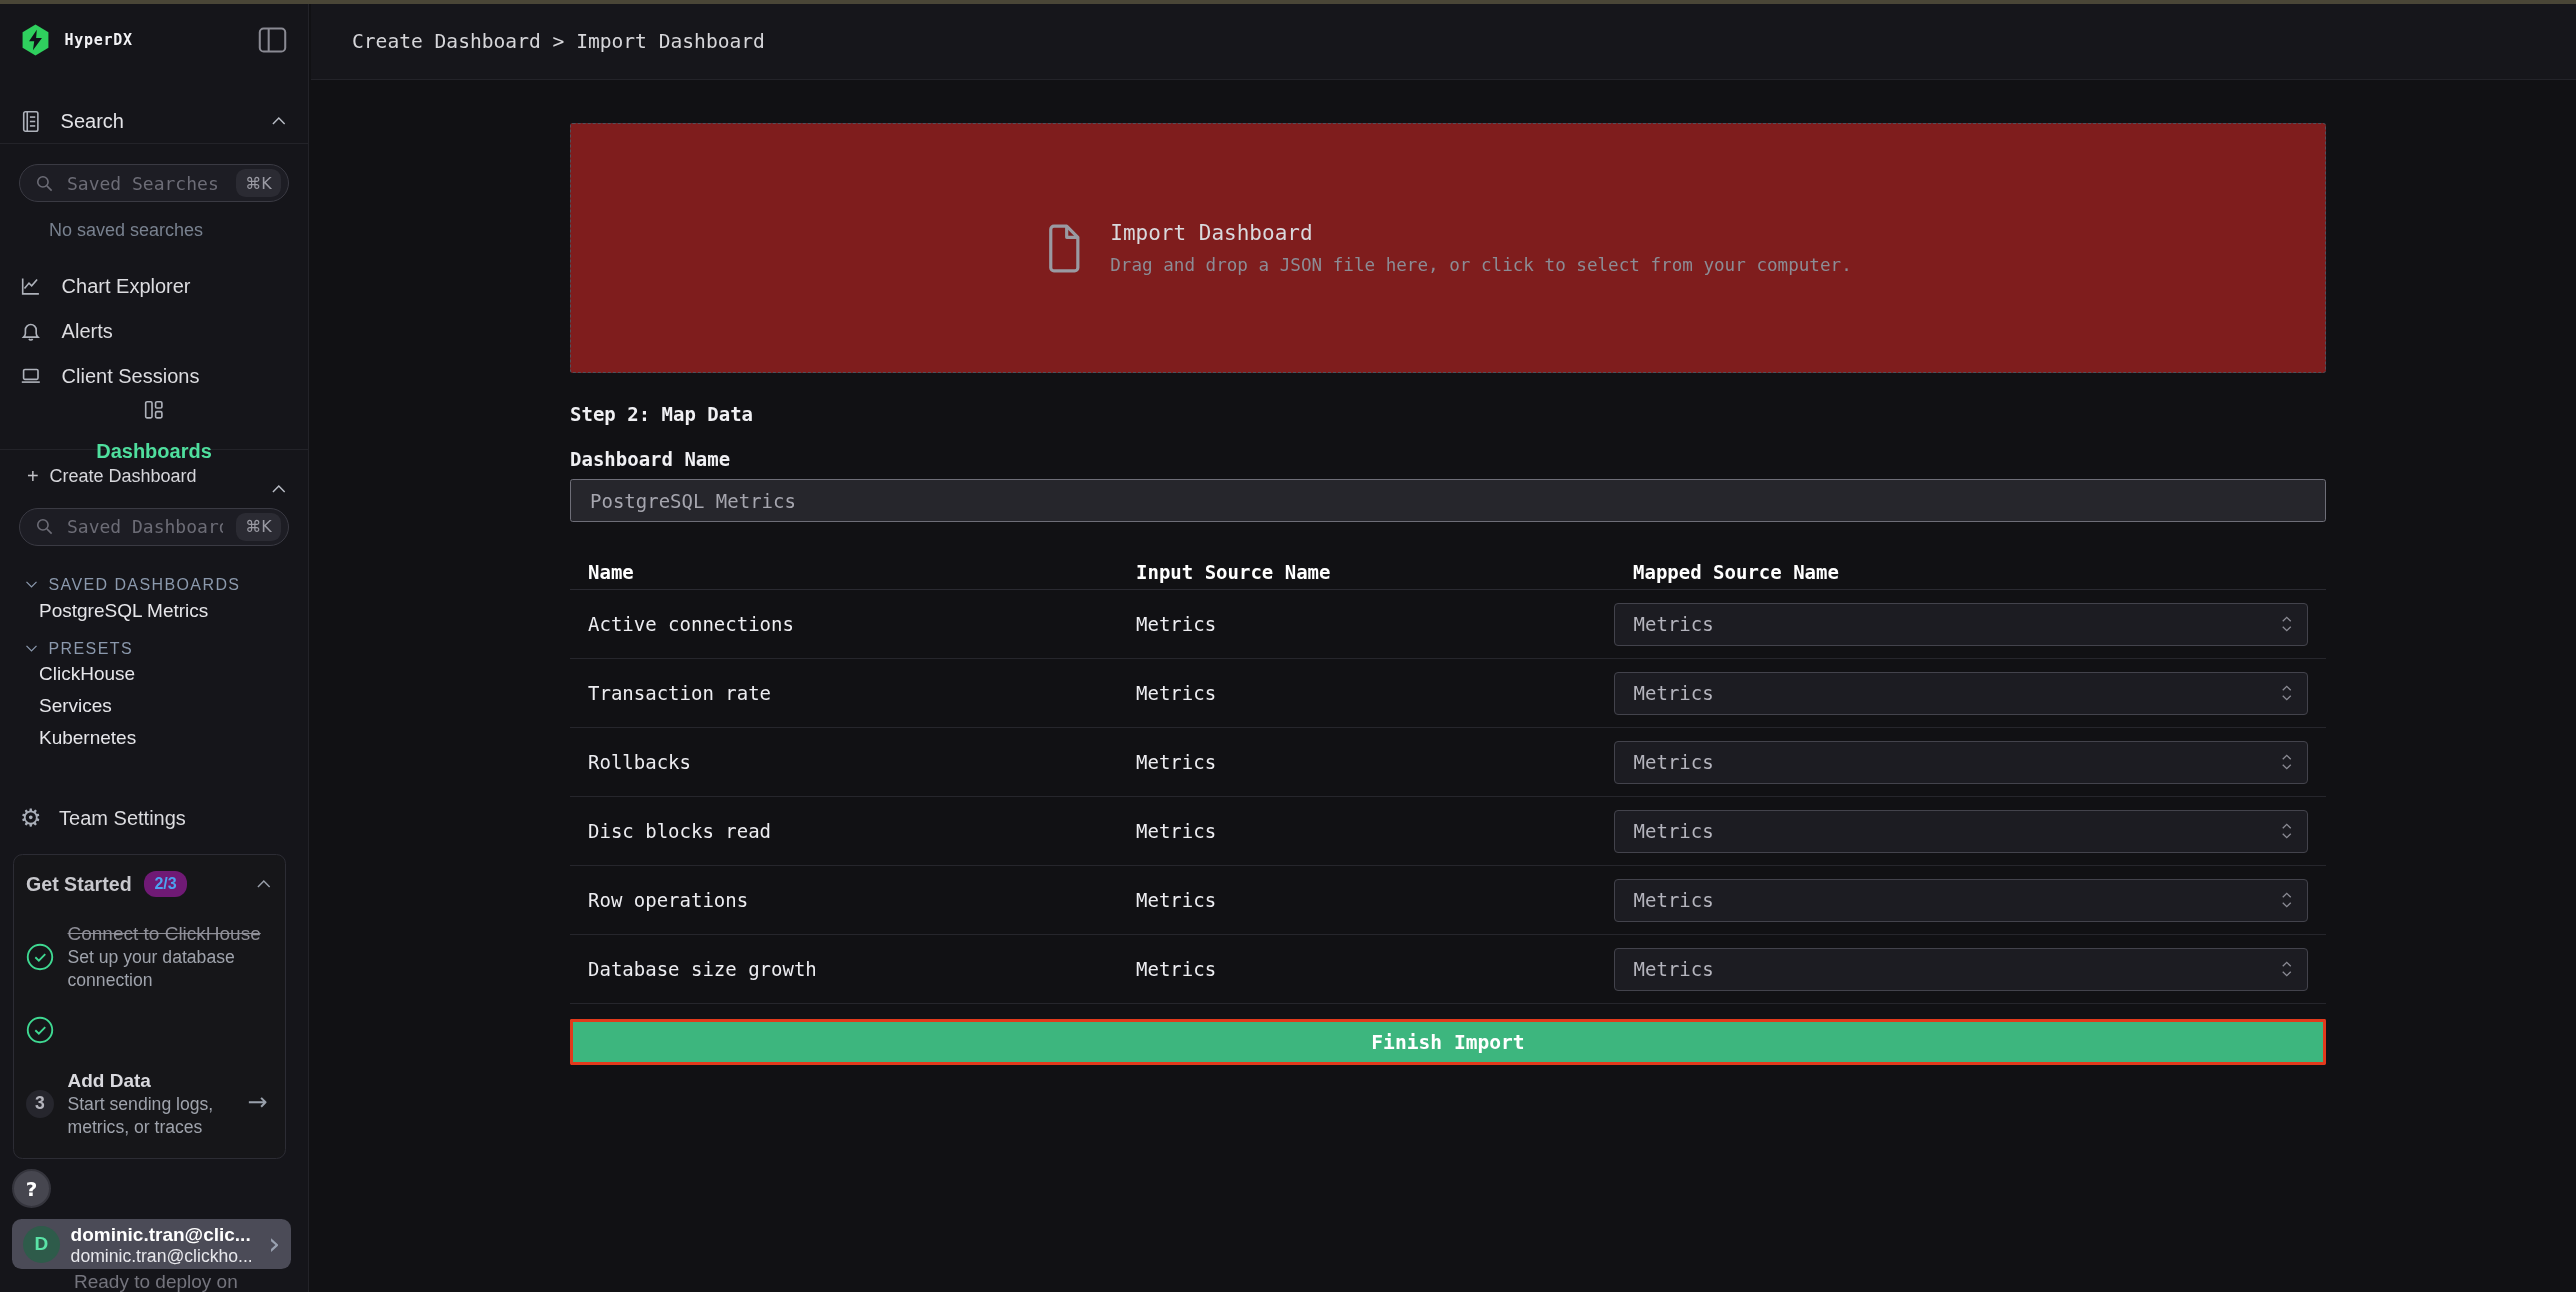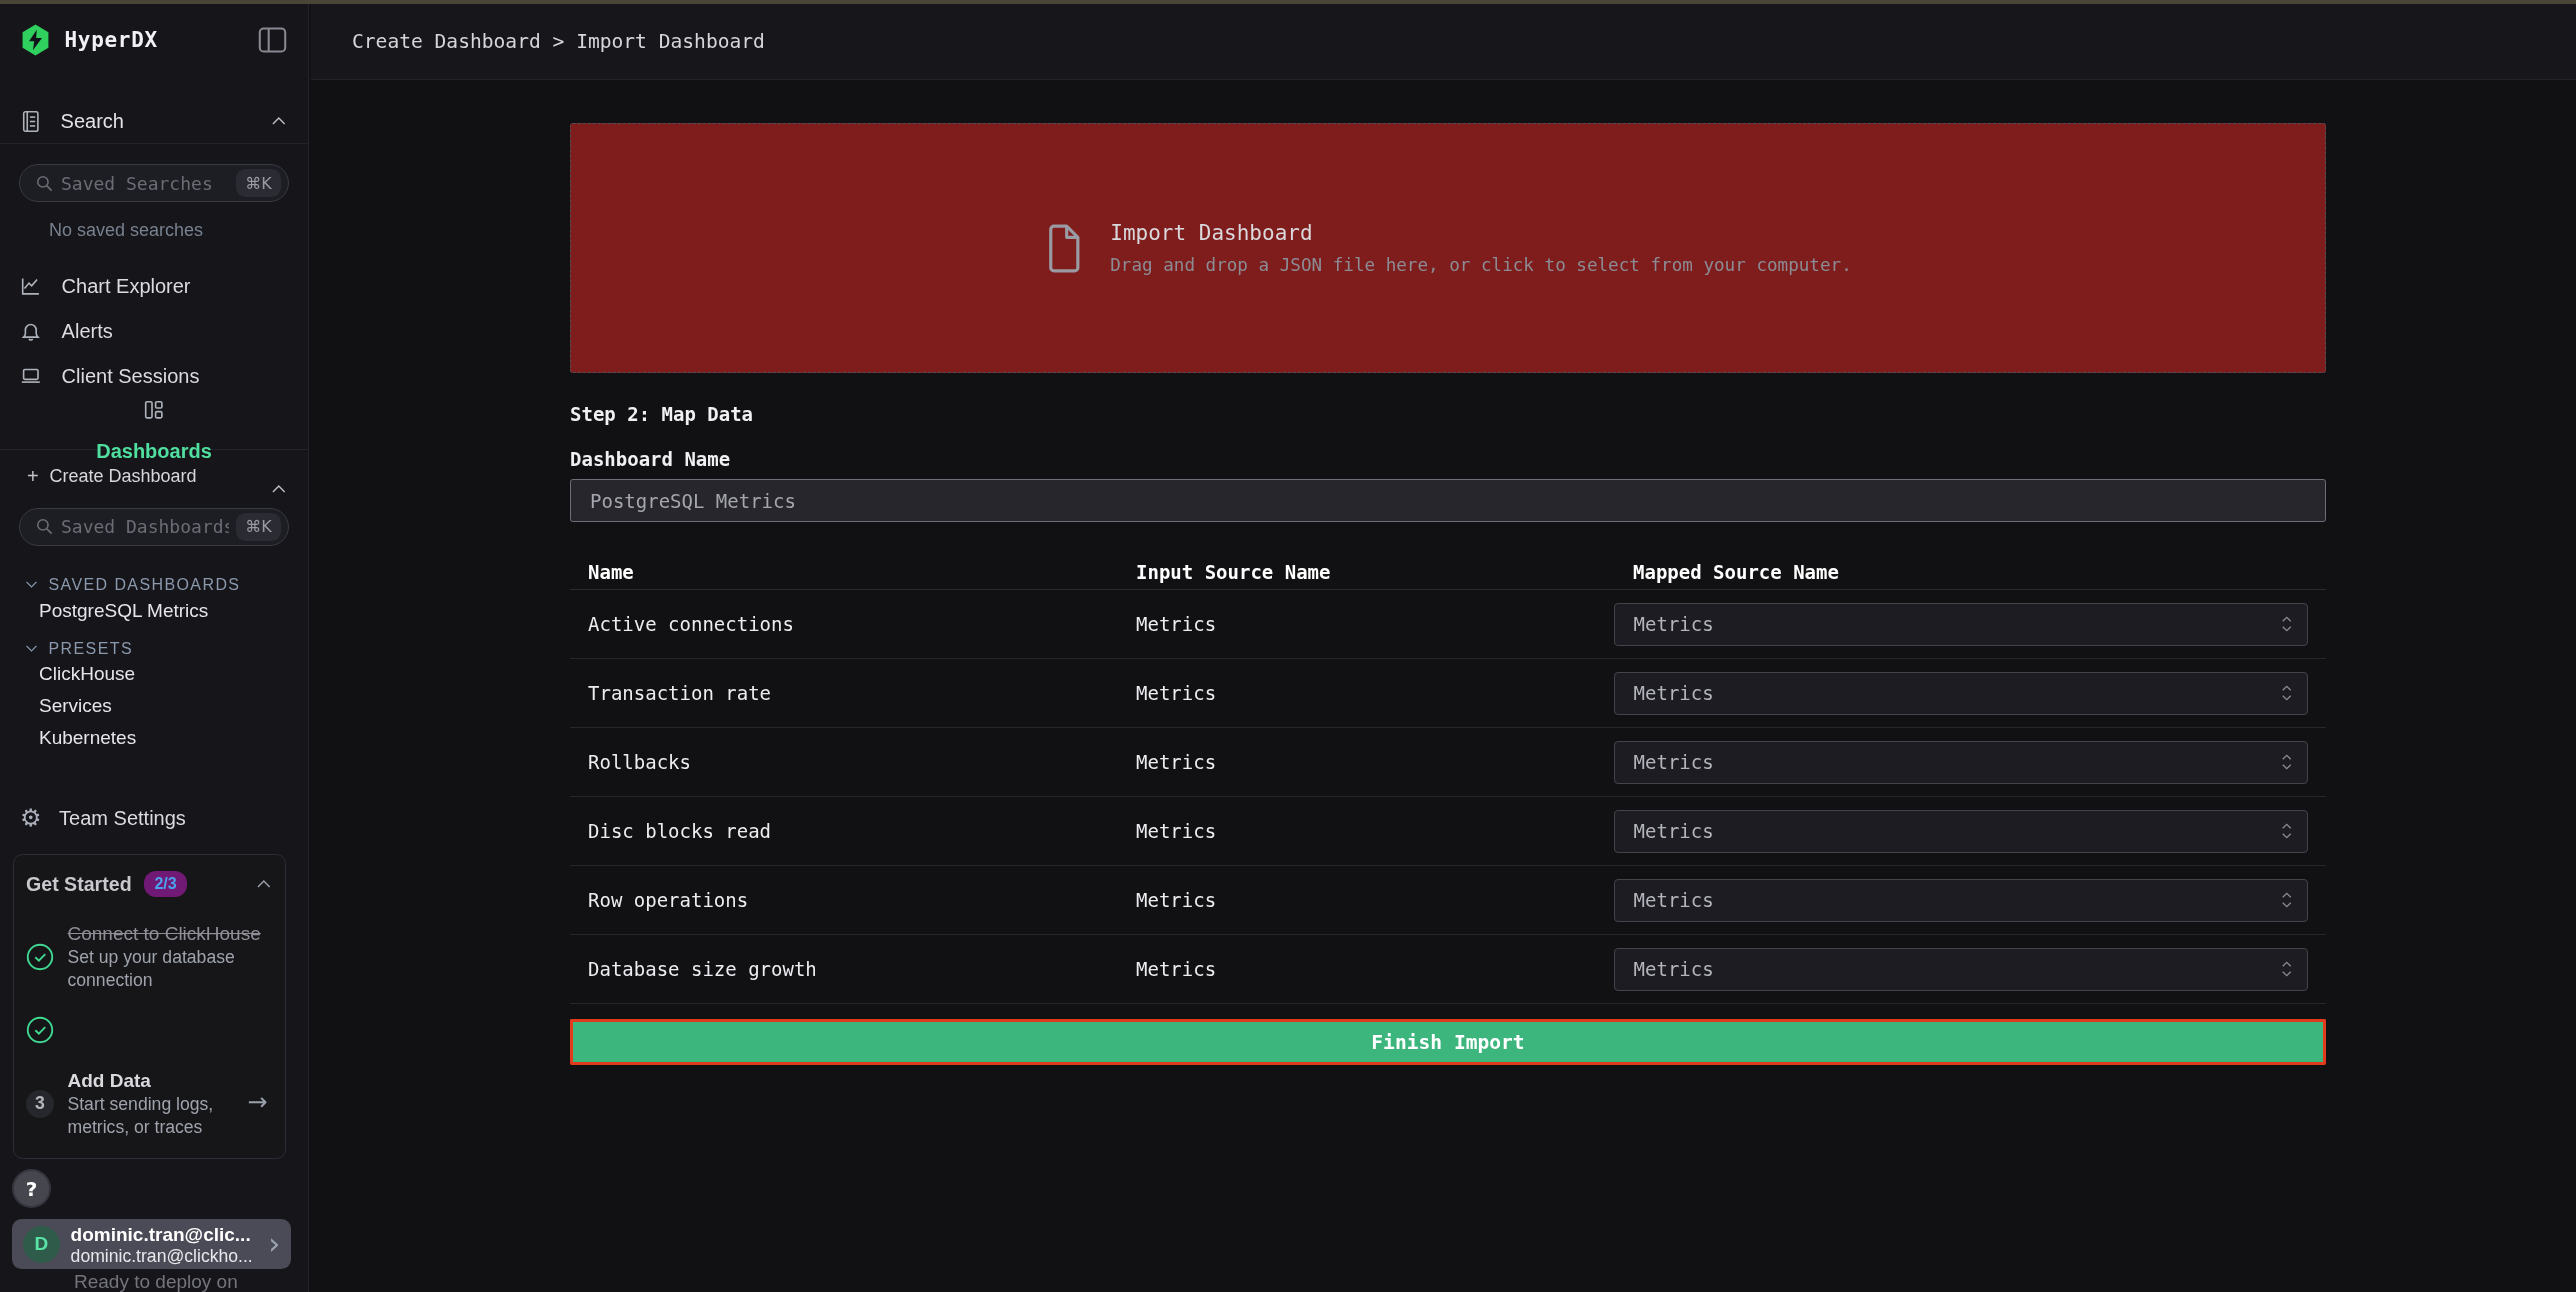--- a/index.html
+++ b/index.html
@@ -7,30 +7,30 @@
               font-family:"Liberation Sans", sans-serif; }
   .glyph { font-family:"DejaVu Sans", sans-serif; }
 
   
   .top-strip { position:absolute; top:0; left:0; width:100%; height:4px; background:#4a4637; z-index:5; }
 
   
   .sidebar { position:absolute; top:4px; left:0; bottom:0; width:309px;
              background:#15151a; border-right:1.4px solid #232329; z-index:4; }
   .logo-row { display:flex; align-items:center; height:72px; padding:0 20px; }
-  .logo-text { font-family:"DejaVu Sans Mono", monospace; font-weight:bold; font-size:21px;
+  .logo-text { font-family:"DejaVu Sans Mono", monospace; font-weight:bold; font-size:15px;
                color:#f2f2f5; letter-spacing:0.7px; margin-left:13.5px; }
   .collapse-btn { margin-left:auto; display:flex; cursor:pointer; }
 
   .section-row { display:flex; align-items:center; height:45px; padding:0 20px; margin-top:23px;
                  border-bottom:1.4px solid #232329; color:#e3e3e7; font-size:20px; gap:19px; }
   .section-row .chev { margin-left:auto; }
 
   .pill { margin:20px 19px 0; height:38px; border-radius:19px; background:#1d1d24;
-          border:1.4px solid #3a3a43; display:flex; align-items:center; padding:0 6.8px 0 15px; gap:7px; }
+          border:1.4px solid #3a3a43; display:flex; align-items:center; padding:0 6.8px 0 15px; gap:13px; }
   .pill input { flex:1; background:transparent; border:none; outline:none;
                 font-family:"DejaVu Sans Mono", monospace; font-size:18px; color:#9a9aa3; min-width:0; }
   .pill input::placeholder { color:#6c6c76; }
   .kbd { background:#2b2b33; border-radius:9.5px; padding:4.7px 9.5px; font-size:16px; color:#9a9aa3;
          font-family:"DejaVu Sans", sans-serif; flex:none; }
 
   .no-saved { margin-top:17.6px; padding-left:49px; font-size:18px; color:#78818f; }
 
   .nav { margin-top:23px; }
   .nav-item { display:flex; align-items:center; height:45px; padding:0 20px; gap:20px;

